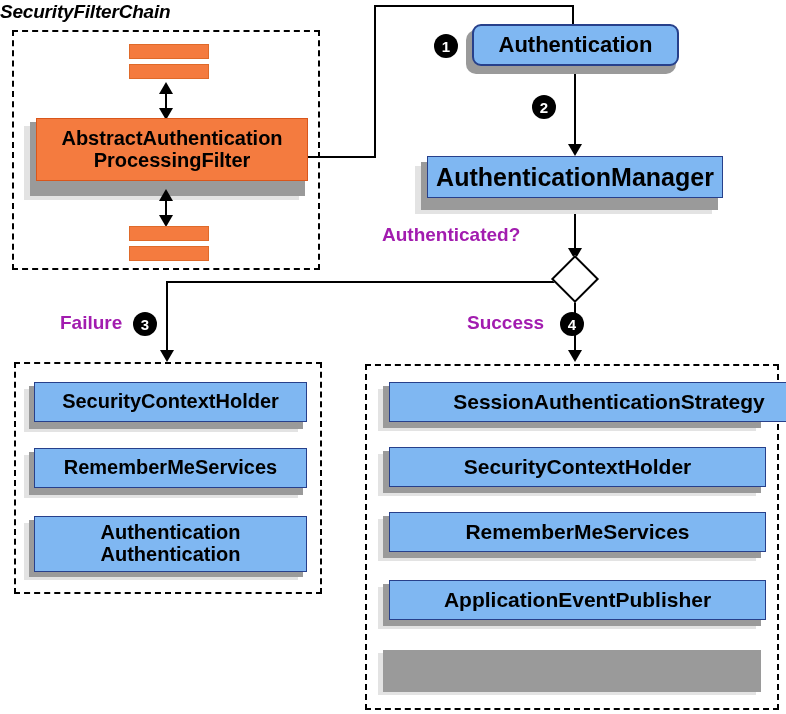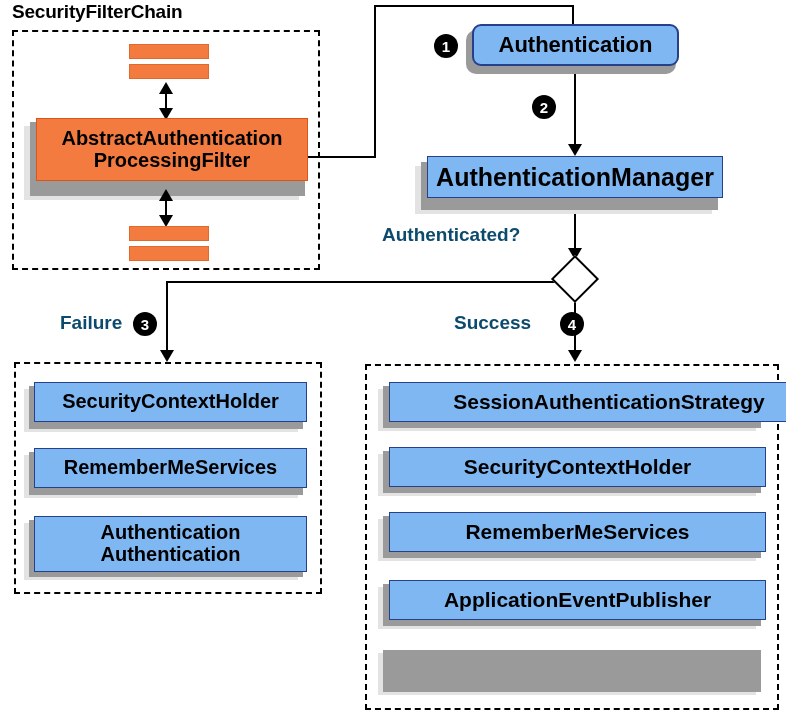--- a/index.html
+++ b/index.html
@@ -103,21 +103,21 @@
     background: #ffffff;
     border: 2px solid #000000;
     transform: rotate(45deg);
     z-index: 4;
   }
 
   
   .edge-label {
     font-size: 19px;
     font-weight: bold;
-    color: #0c4a6e;
+    color: #a21caf;
     white-space: nowrap;
     z-index: 6;
   }
 
   
   .badge {
     width: 24px; height: 24px;
     border-radius: 50%;
     background: #000000;
     color: #ffffff;
@@ -128,21 +128,21 @@
     justify-content: center;
     z-index: 7;
     line-height: 1;
   }
 </style>
 </head>
 <body>
 
 <div id="diagram">
 
-  <div class="abs group-title" style="left:12px; top:1px;">SecurityFilterChain</div>
+  <div class="abs group-title" style="left:0; top:1px;font-style:italic;">SecurityFilterChain</div>
 
   <div class="abs group-box" style="left:12px; top:30px; width:308px; height:240px;"></div>
 
   <div class="abs bar-orange" style="left:129px; top:44px; width:80px; height:15px;"></div>
   <div class="abs bar-orange" style="left:129px; top:64px; width:80px; height:15px;"></div>
 
   <div class="abs arrow-up" style="left:159px; top:82px;"></div>
   <div class="abs line-v" style="left:165px; top:88px; height:24px;"></div>
   <div class="abs arrow-down" style="left:159px; top:108px;"></div>
 
@@ -193,21 +193,21 @@
   <div class="abs line-h" style="left:166px; top:281px; width:395px;"></div>
   <div class="abs line-v" style="left:166px; top:281px; height:73px;"></div>
   <div class="abs arrow-down" style="left:160px; top:350px;"></div>
 
   <div class="abs line-v" style="left:574px; top:296px; height:58px;"></div>
   <div class="abs arrow-down" style="left:568px; top:350px;"></div>
 
   <div class="abs edge-label" style="left:60px; top:312px;">Failure</div>
   <div class="abs badge" style="left:133px; top:312px;">3</div>
 
-  <div class="abs edge-label" style="left:454px; top:312px;">Success</div>
+  <div class="abs edge-label" style="left:467px; top:312px;">Success</div>
   <div class="abs badge" style="left:560px; top:312px;">4</div>
 
   <div class="abs group-box" style="left:14px; top:362px; width:308px; height:232px;"></div>
 
   <div class="abs shadow-light" style="left:24px; top:389px; width:274px; height:43px;"></div>
   <div class="abs shadow-dark" style="left:29px; top:386px; width:274px; height:43px;"></div>
   <div class="abs node node-blue" style="left:34px; top:382px; width:273px; height:40px; font-size:20px;">
     <span>SecurityContextHolder</span>
   </div>
 

